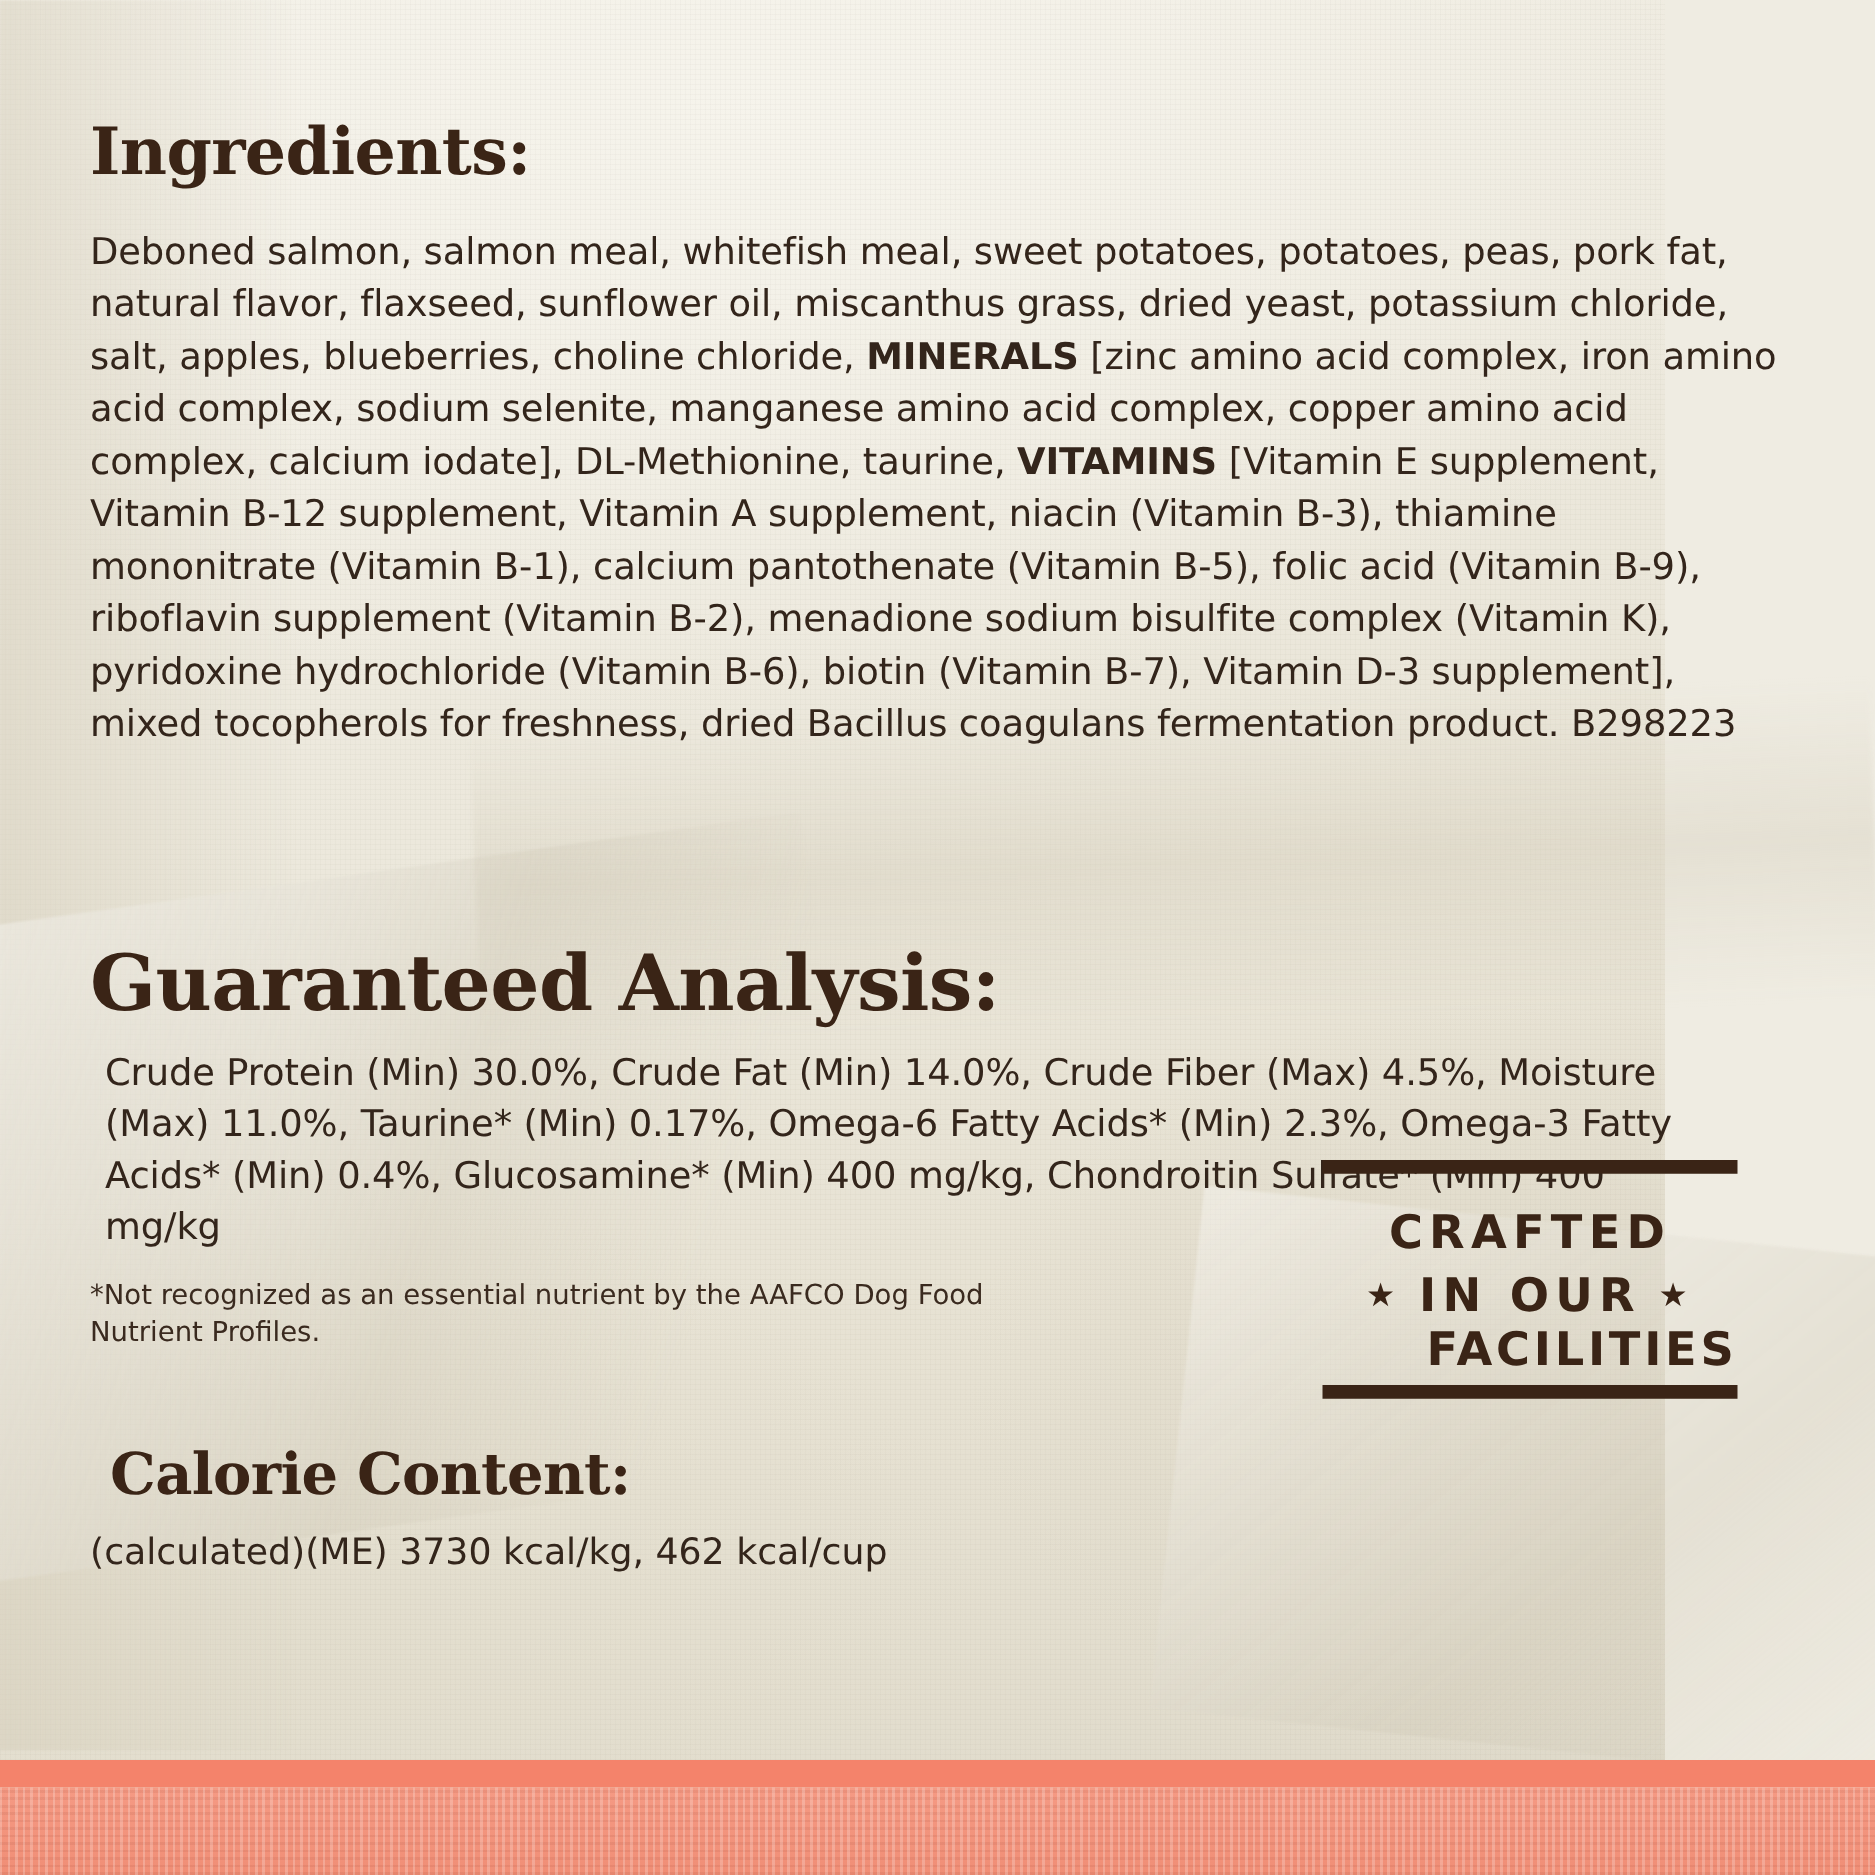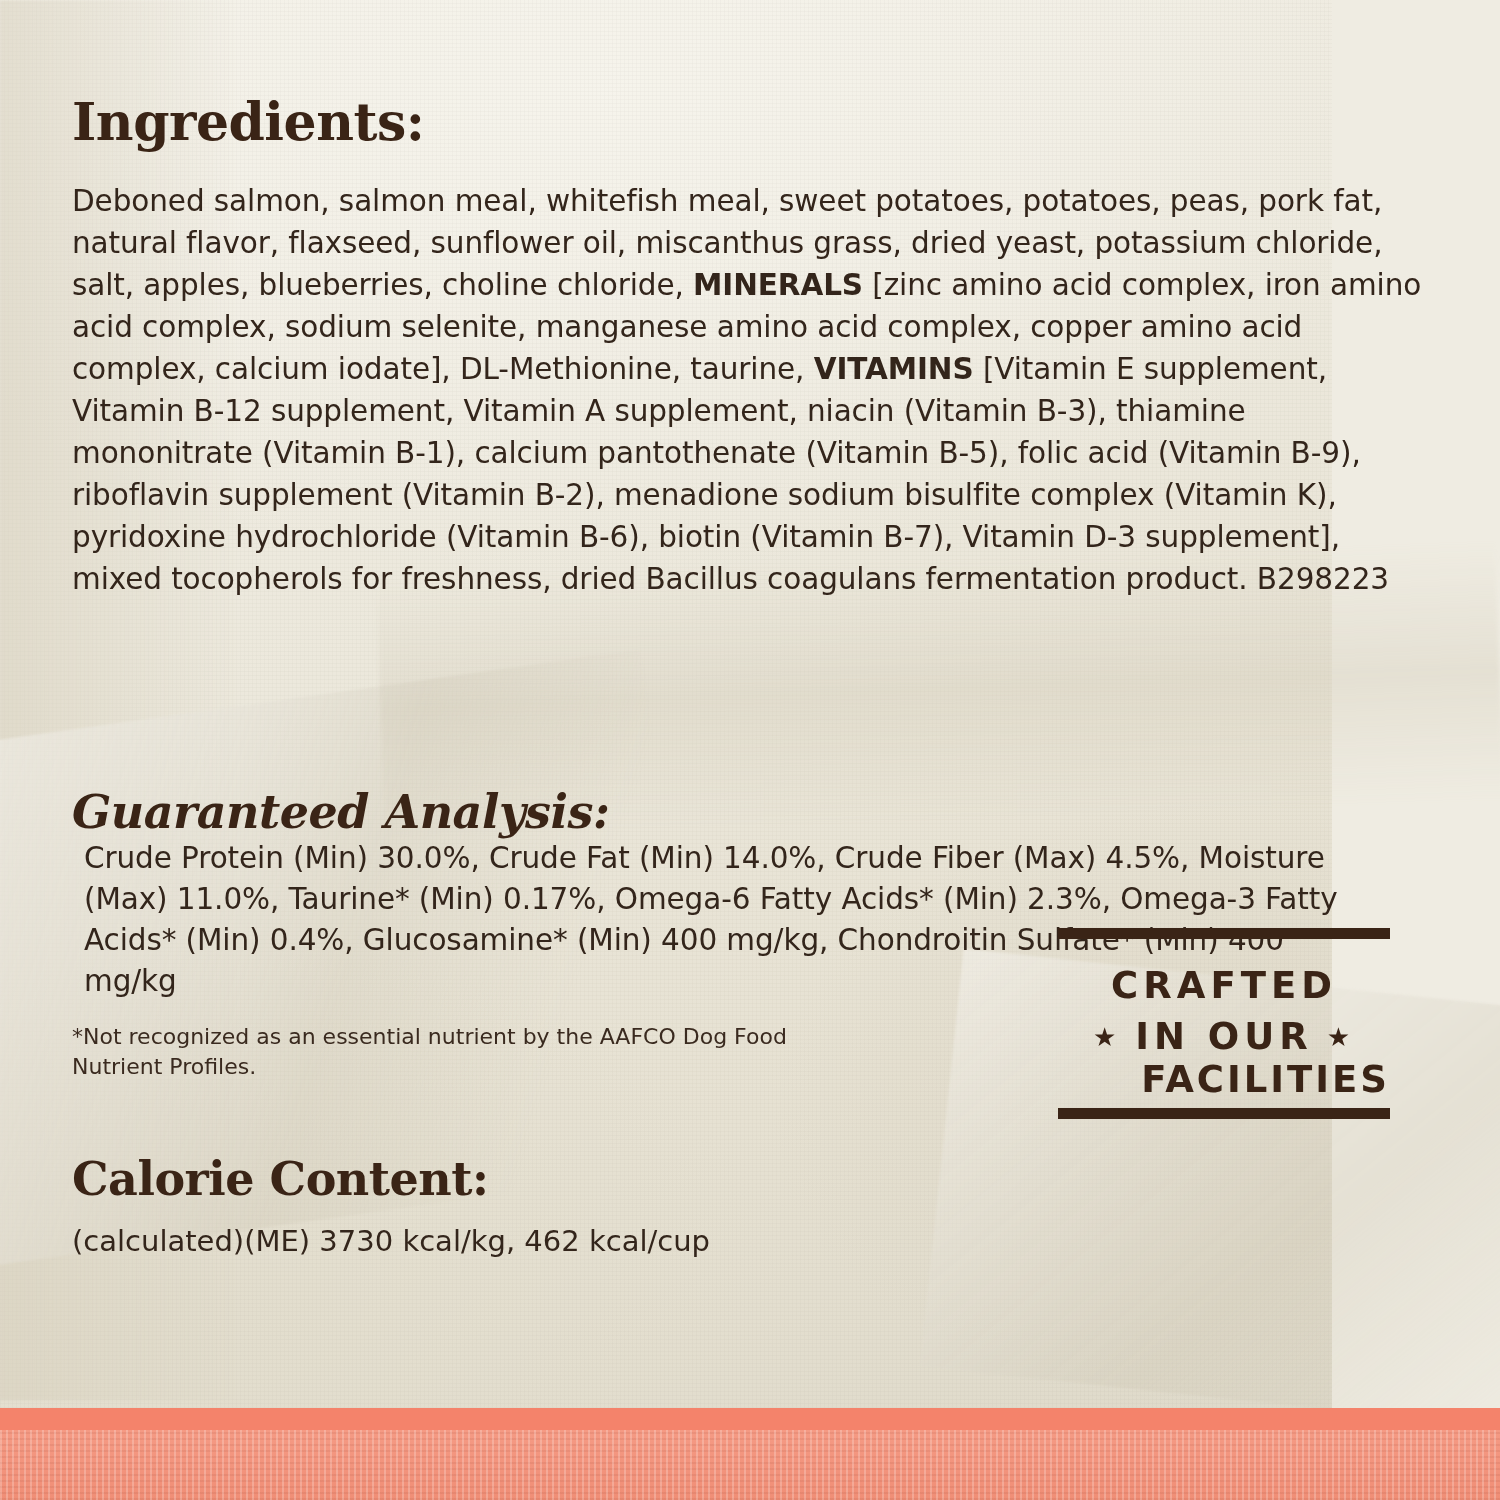--- a/index.html
+++ b/index.html
@@ -100,24 +100,23 @@
     line-height: 42px;
     letter-spacing: -0.1px;
   }
   #ingredients-text b {
     font-weight: 700;
   }
 
   #ga-heading {
     position: absolute;
     left: 72px;
-    top: 749px;
-    font-size: 46px;
+    top: 702px;
+    font-size: 62px;
     line-height: 1.1;
-    font-style: italic;
   }
   #ga-text {
     position: absolute;
     left: 72px;
     top: 808px;
     width: 1300px;
     font-size: 29.5px;
     line-height: 41px;
     letter-spacing: -0.1px;
     margin-left: 12px;
@@ -127,21 +126,21 @@
     left: 72px;
     top: 1000px;
     width: 760px;
     font-size: 22px;
     line-height: 30px;
     color: #3a2a1f;
   }
 
   #calorie-heading {
     position: absolute;
-    left: 72px;
+    left: 88px;
     top: 1116px;
     font-size: 46px;
     line-height: 1.1;
   }
   #calorie-text {
     position: absolute;
     left: 72px;
     top: 1192px;
     width: 900px;
     font-size: 29px;

